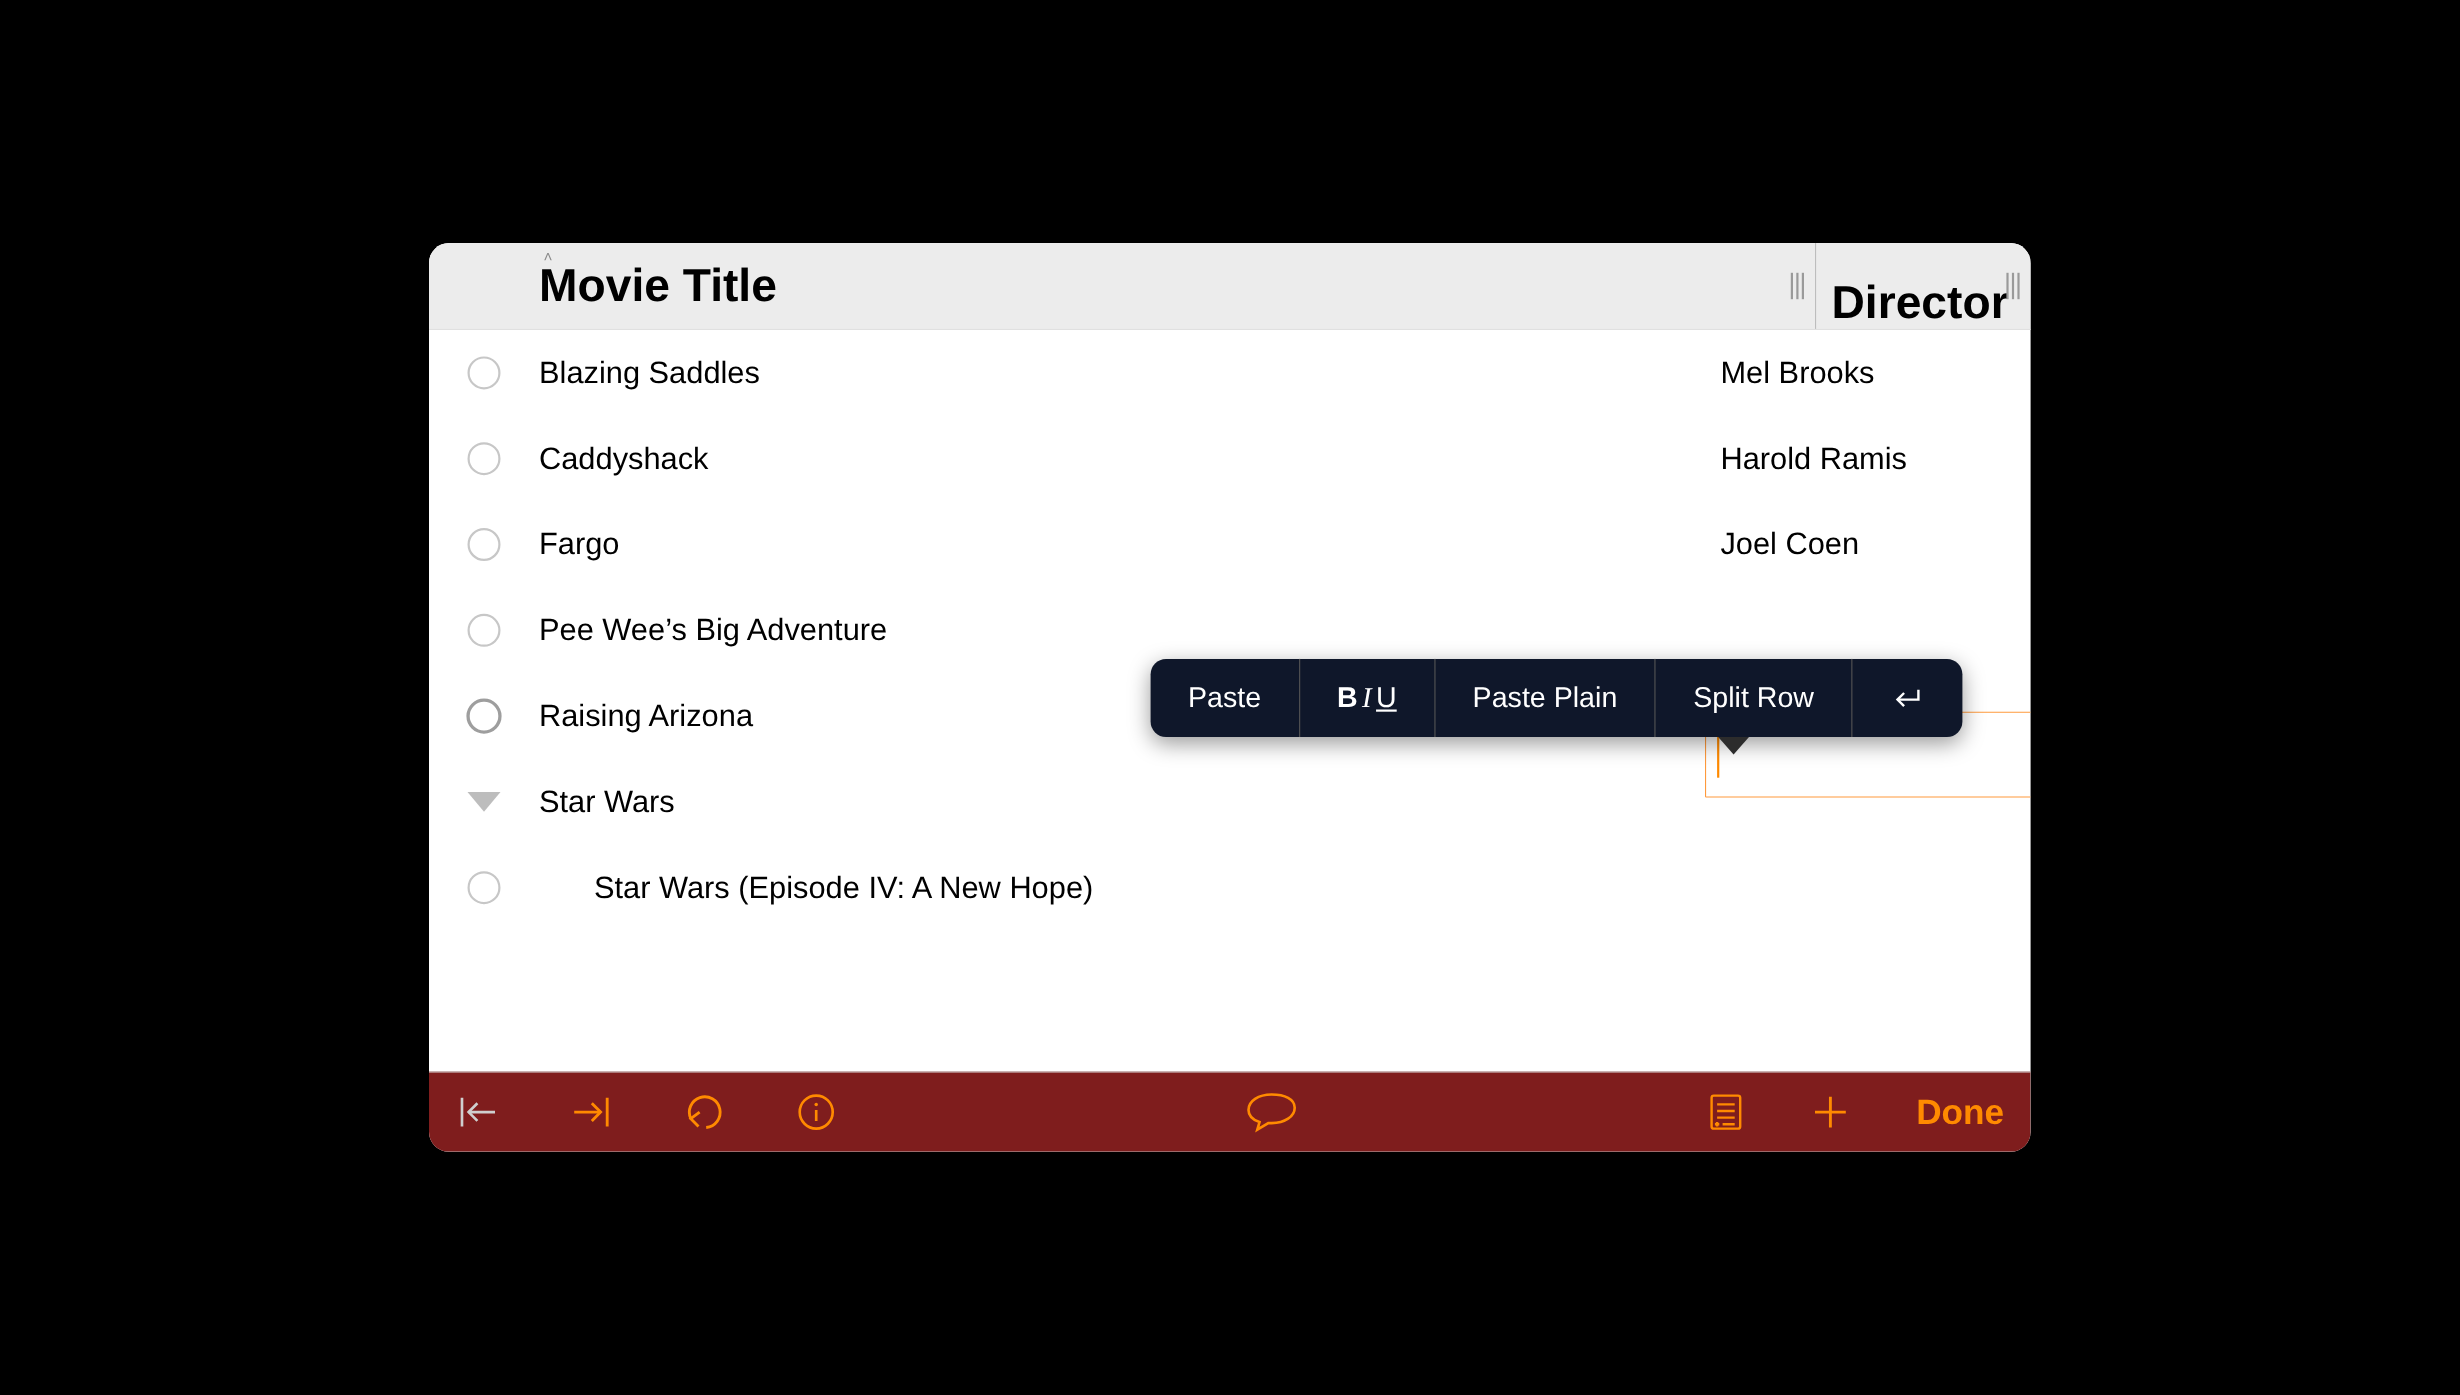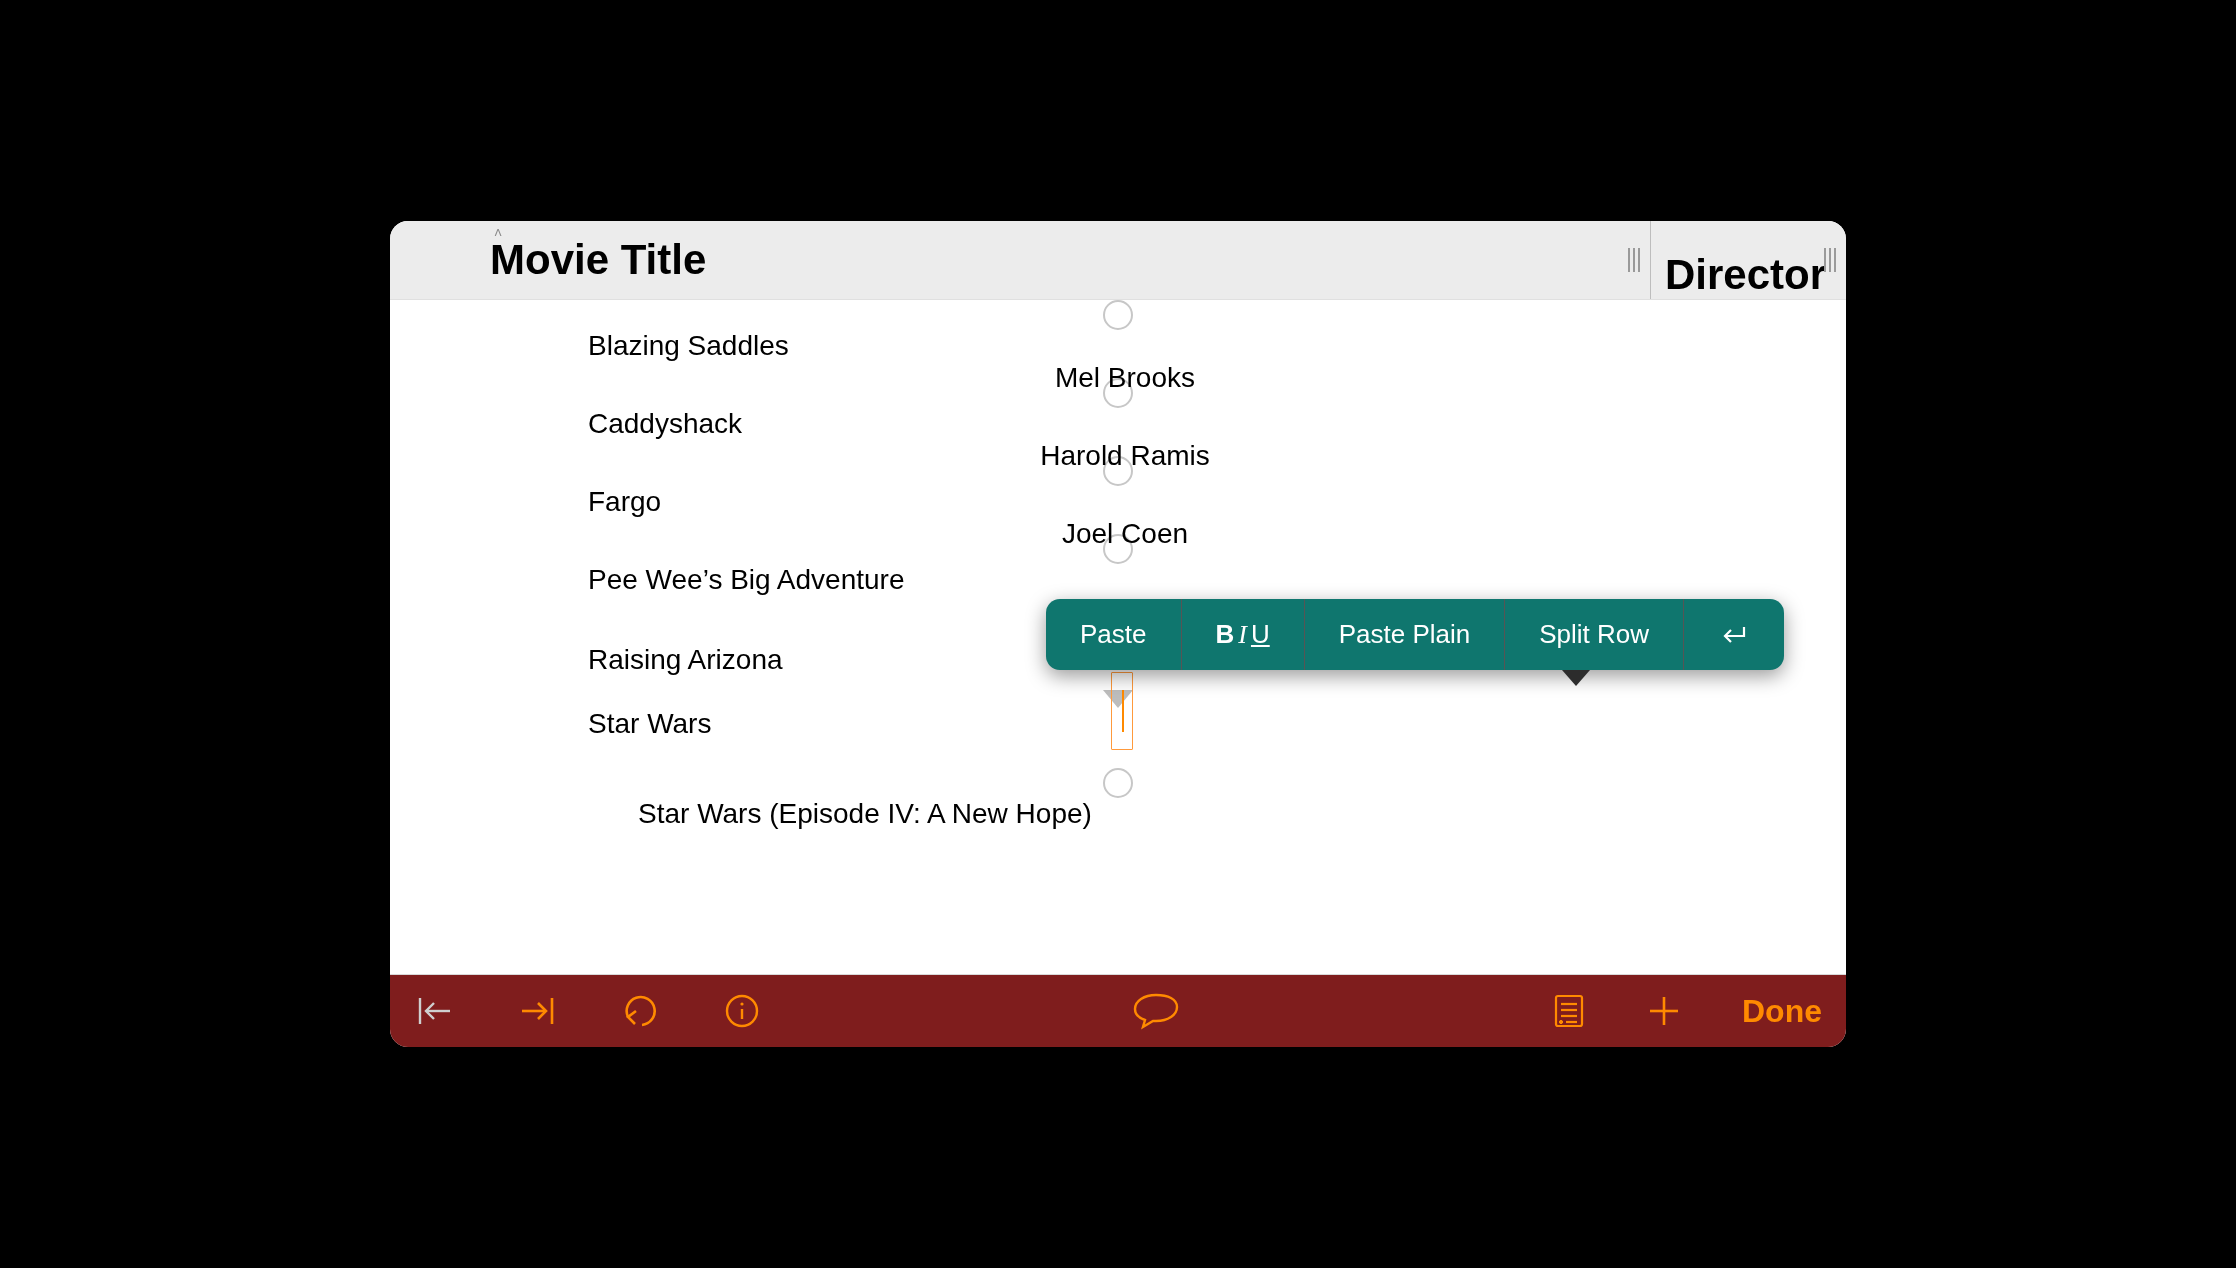--- a/index.html
+++ b/index.html
@@ -39,41 +39,40 @@
   .sort-chevron{position:absolute;left:104px;top:4px;font-size:14px;color:#8a8a8a;}
   .grip{position:absolute;right:10px;top:50%;transform:translateY(-50%);display:flex;gap:3px;}
   .grip span{width:2px;height:24px;background:#9a9a9a;display:block;}
 
   
   .rows{flex:1;overflow:hidden;}
   .row{
     height:var(--row-h);
     display:flex;align-items:center;
     font-size:28px;
-    flex-direction:column;
   }
   .handle{width:100px;display:flex;align-items:center;justify-content:center;}
   .circle{width:26px;height:26px;border:2.5px solid #c7c7c7;border-radius:50%;}
   .circle.active{border-color:#9e9e9e;border-width:3px;}
   .tri{width:0;height:0;border-left:15px solid transparent;border-right:15px solid transparent;border-top:18px solid #bdbdbd;}
   .rowtitle{width:1060px;}
   .indent .rowtitle{padding-left:50px;width:1010px;}
   .rowdir{flex:1;padding-left:14px;position:relative;}
   .editcell{
     position:absolute;left:0;top:-4px;right:-8px;height:76px;
     border:1.5px solid #ff9a3c;border-radius:1px;
     display:flex;align-items:center;padding-left:10px;
   }
   .caret{width:2px;height:42px;background:var(--accent);}
 
   
   .popover{
     position:absolute;
     left:656px;top:378px;
-    background:#0f766e;
+    background:#0f172a;
     border-radius:14px;
     display:flex;
     box-shadow:0 6px 20px rgba(0,0,0,.4);
     color:#fff;font-size:26px;
   }
   .popover .item{
     padding:20px 34px;
     border-right:1px solid #555;
     white-space:nowrap;
     display:flex;align-items:center;gap:2px;

